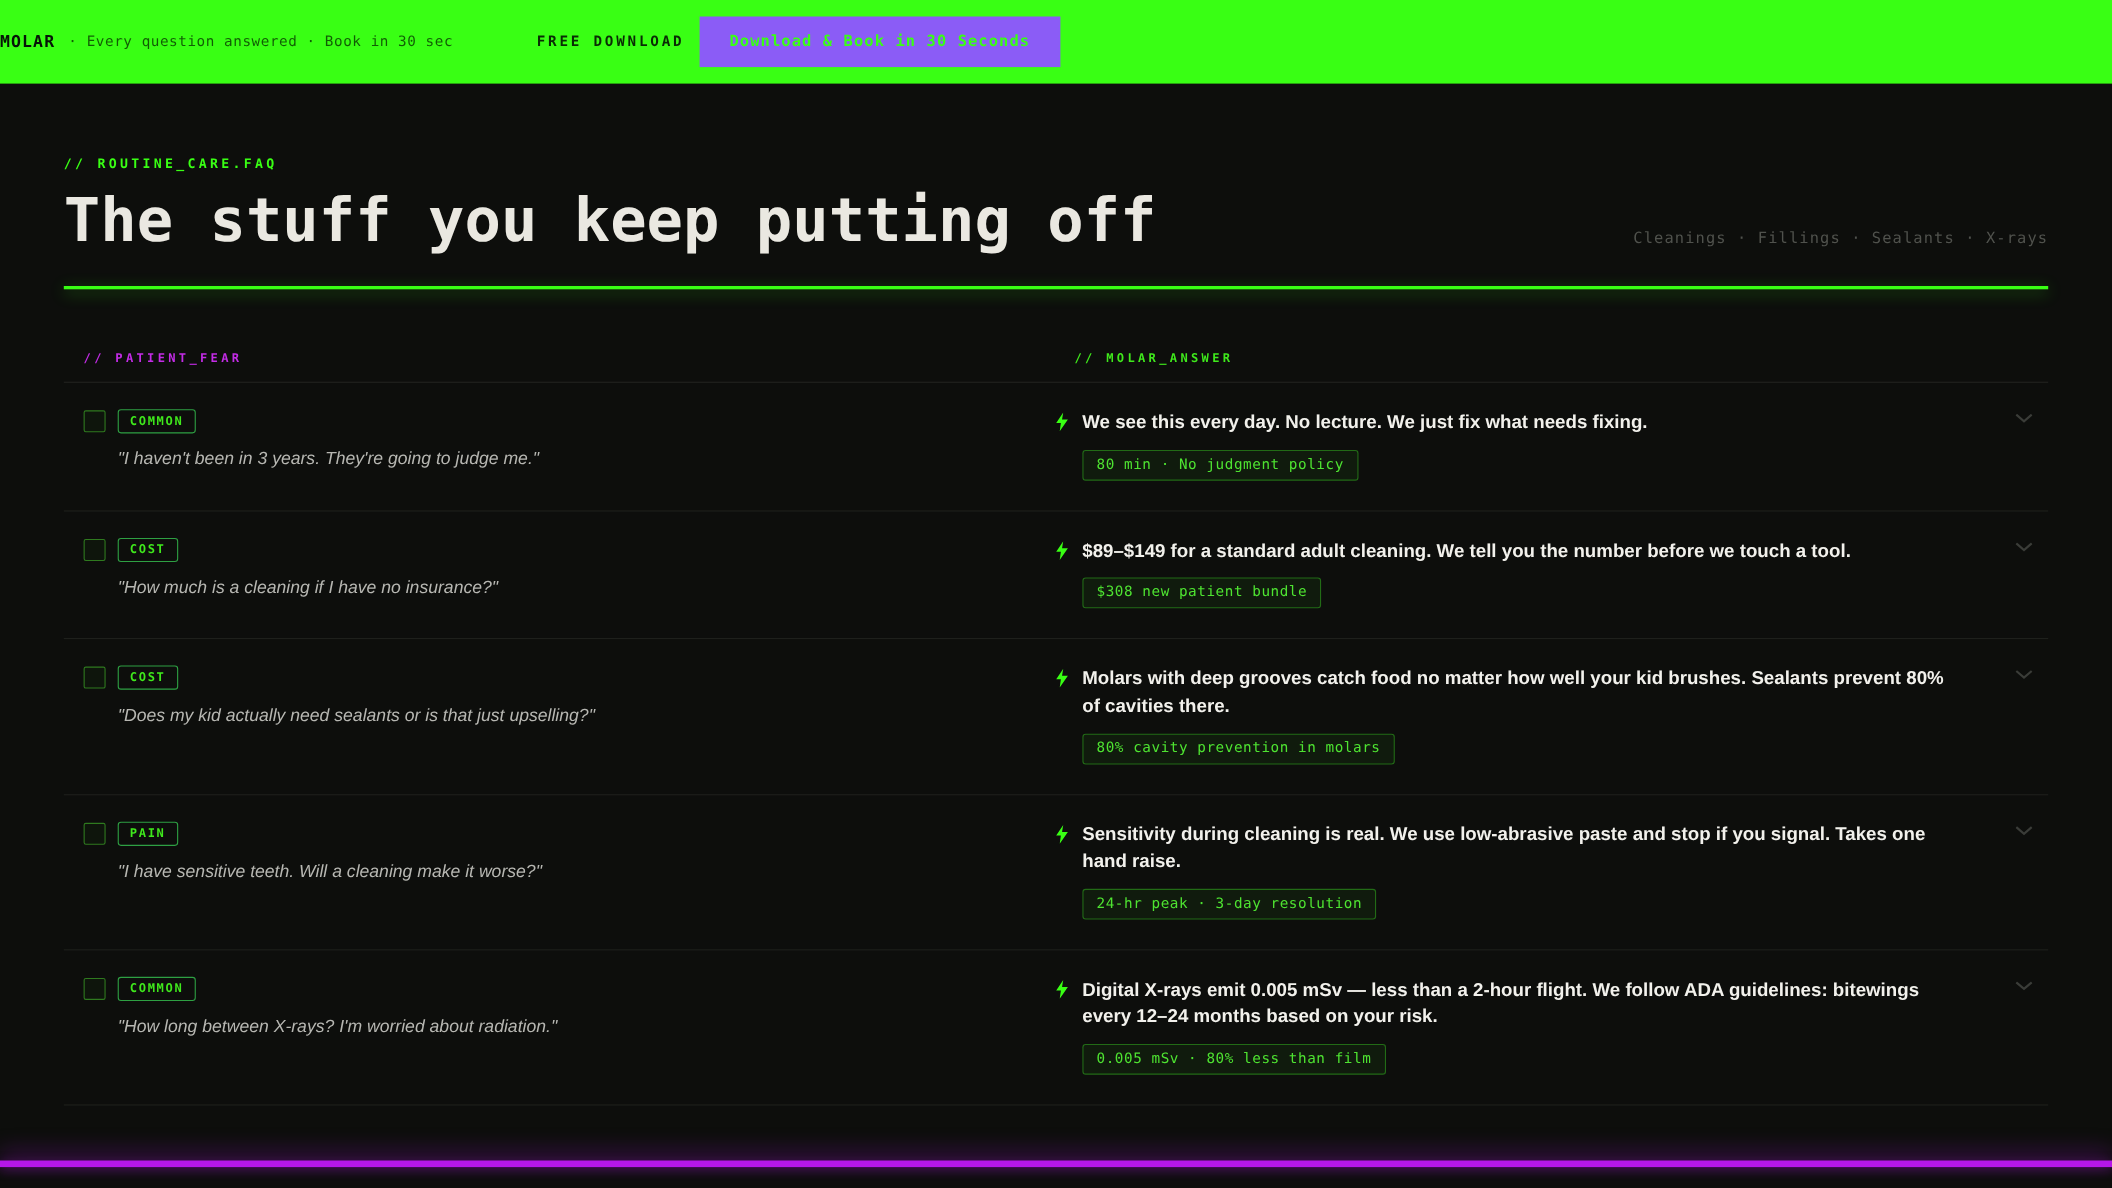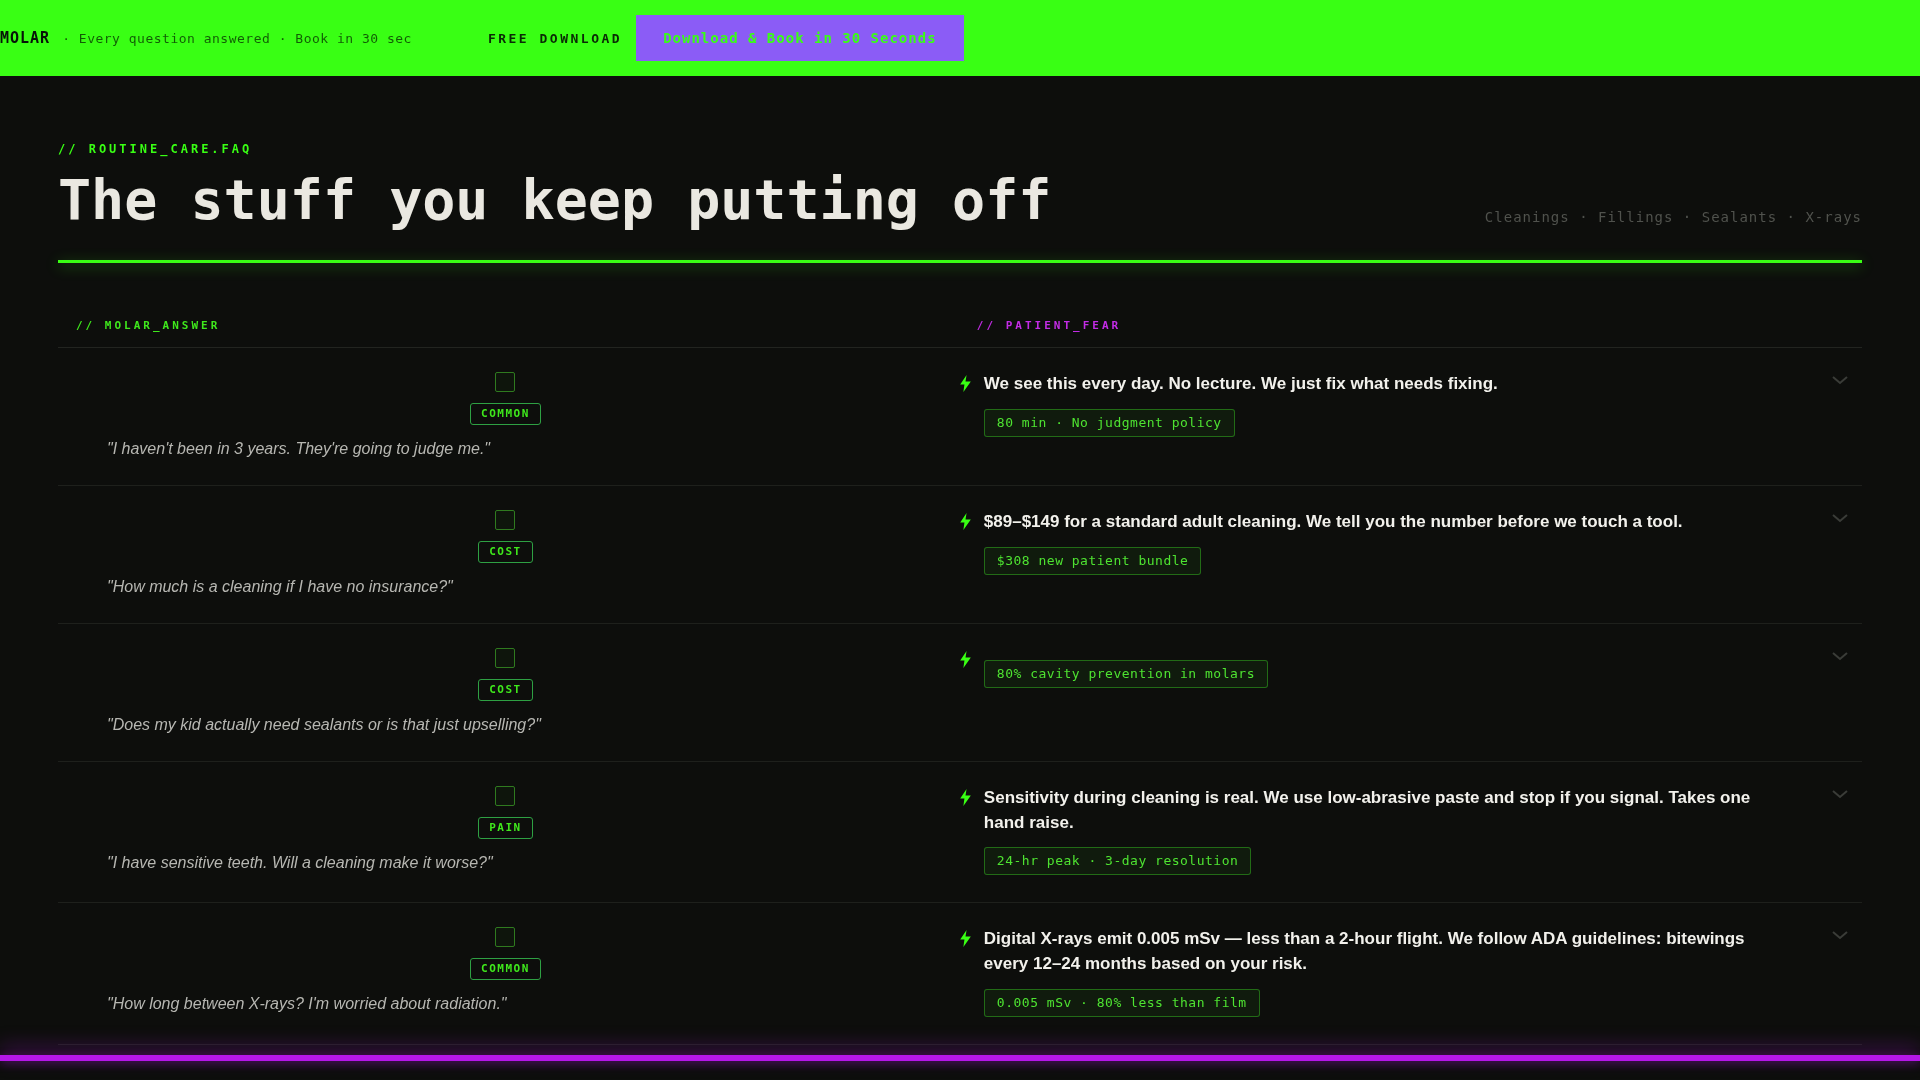--- a/index.html
+++ b/index.html
@@ -51,21 +51,21 @@
 
   .grid { display: grid; grid-template-columns: 1fr 1.03fr; column-gap: 24px; }
   .grid-head { margin-top: 56px; padding-bottom: 15px; border-bottom: 1px solid #222420; }
   .col-label { font-size: 11px; font-weight: bold; letter-spacing: 3px; padding-left: 18px; }
   .col-label.fear   { color: #c32ce6; }
   .col-label.answer { color: #3fe81c; }
 
   .faq-row { padding: 24px 0 27px; border-bottom: 1px solid #1e201c; }
 
   .fear-cell { padding-left: 18px; }
-  .fear-top { display: flex; align-items: center; gap: 11px; flex-direction: column; }
+  .fear-top { display: flex; align-items: center; gap: 11px; }
   .checkbox {
     width: 20px; height: 20px; flex: 0 0 auto;
     border: 1px solid #2f7a1f; border-radius: 2px;
     background: rgba(57,255,20,.03); cursor: pointer;
   }
   .tag {
     border: 1px solid #2ea043; border-radius: 3px;
     color: #3fe81c; font-size: 11px; font-weight: bold; letter-spacing: 1.5px;
     padding: 3px 10px 4px;
   }
@@ -113,22 +113,22 @@
   <div class="eyebrow">// ROUTINE_CARE.FAQ</div>
 
   <div class="header-row">
     <h1 class="page-title">The stuff you keep putting off</h1>
     <div class="topics">Cleanings · Fillings · Sealants · X-rays</div>
   </div>
 
   <div class="green-rule"></div>
 
   <div class="grid grid-head">
+    <div class="col-label fear">// PATIENT_FEAR</div>
     <div class="col-label answer">// MOLAR_ANSWER</div>
-    <div class="col-label fear">// PATIENT_FEAR</div>
   </div>
 
   <div class="grid faq-row">
     <div class="fear-cell">
       <div class="fear-top">
         <span class="checkbox"></span>
         <span class="tag">COMMON</span>
       </div>
       <div class="quote">"I haven't been in 3 years. They're going to judge me."</div>
     </div>
@@ -189,20 +189,21 @@
       <div class="quote">"Does my kid actually need sealants or is that just upselling?"</div>
     </div>
     <div class="answer-cell">
       <div class="answer-main">
         <span class="bolt">
           <svg width="13" height="17" viewBox="0 0 12 16">
               <path d="M7 0 L1 9 h4 L4 16 L11 6 H6 Z" fill="#39ff14"></path>
             </svg>
         </span>
         <div>
+          <p class="answer-text">Molars with deep grooves catch food no matter how well your kid brushes. Sealants prevent 80% of cavities there.</p>
           <span class="badge">80% cavity prevention in molars</span>
         </div>
       </div>
       <span class="chevron">
         <svg width="16" height="9" viewBox="0 0 16 9">
             <path d="M1 1 l7 6 7-6" stroke="#3a3c38" stroke-width="2" fill="none"></path>
           </svg>
       </span>
     </div>
   </div>

